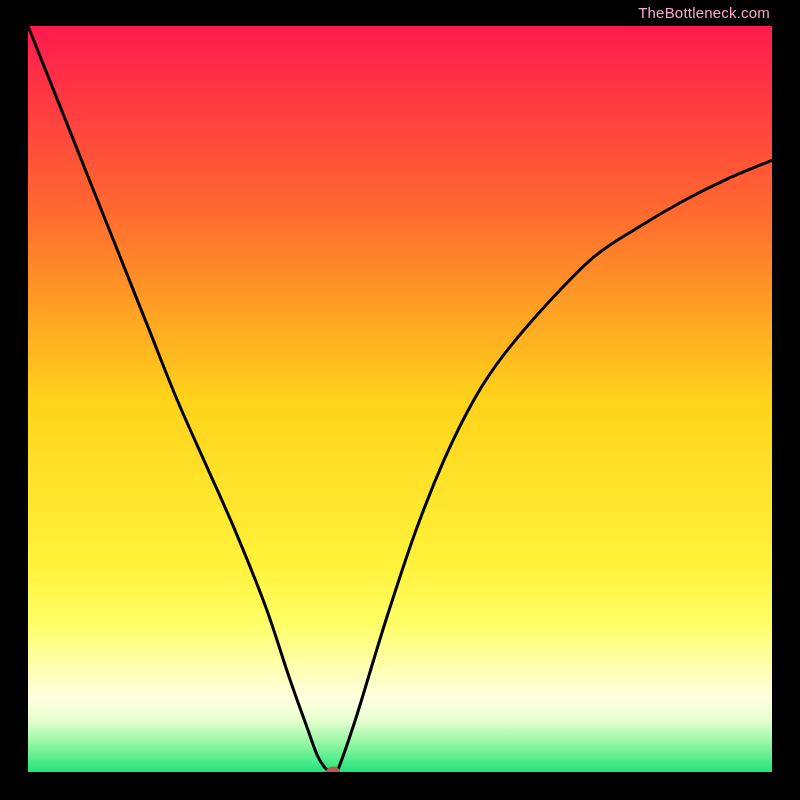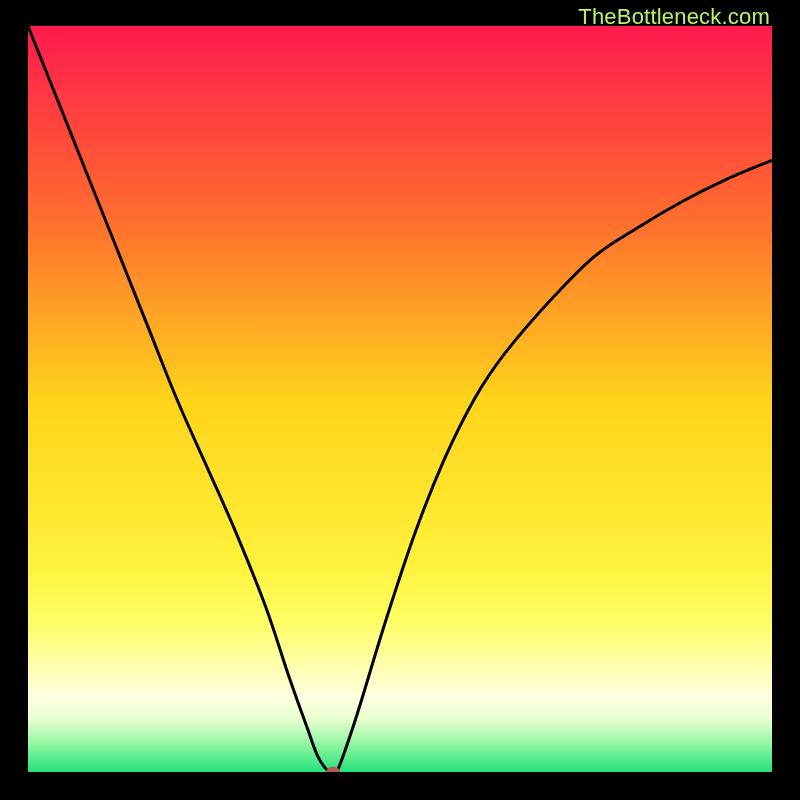--- a/index.html
+++ b/index.html
@@ -31,22 +31,22 @@
     position: absolute;
     left: 0;
     top: 0;
     width: 100%;
     height: 100%;
   }
   .watermark {
     position: absolute;
     top: 4px;
     right: 30px;
-    color: #bef264;
-    font-size: 22px;
+    color: #f9a8d4;
+    font-size: 15px;
     font-weight: 500;
     letter-spacing: 0.2px;
   }
   svg.curve {
     position: absolute;
     left: 0;
     top: 0;
     width: 100%;
     height: 100%;
   }

